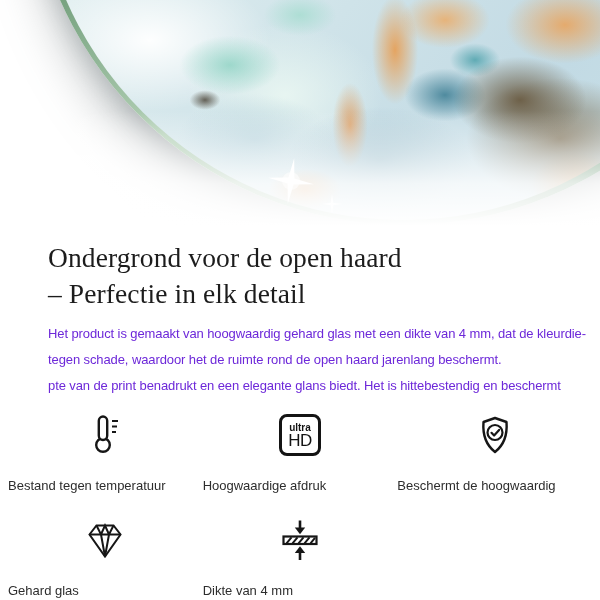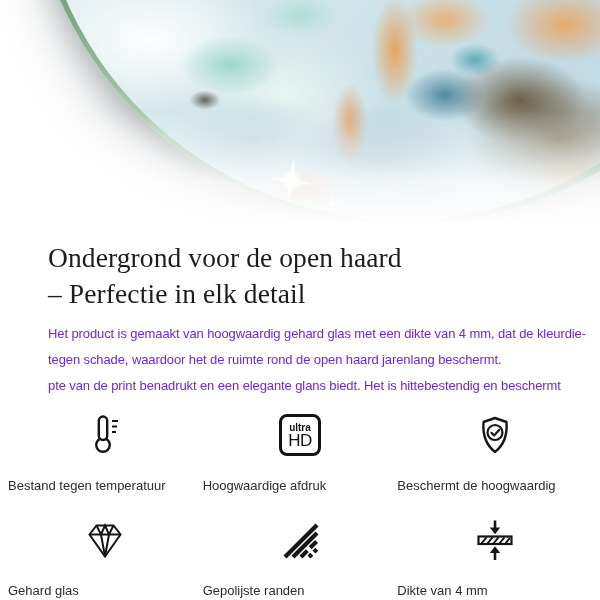--- a/index.html
+++ b/index.html
@@ -142,31 +142,20 @@
   <div class="feature">
     <div class="icon-box">
       <svg width="44" height="44" viewBox="0 0 44 44" fill="none" stroke="#161616" stroke-width="2">
         <path d="M6.5 16.5 L13.5 7.5 H30.5 L37.5 16.5 L22 38.5 Z"></path>
         <path d="M6.5 16.5 H37.5 M13.5 7.5 L18 16.5 L22 7.5 L26 16.5 L30.5 7.5 M18 16.5 L22 38.5 M26 16.5 L22 38.5"></path>
       </svg>
     </div>
     <div class="label">Gehard glas</div>
   </div>
 
-  <div class="feature">
-    <div class="icon-box">
-      <svg width="44" height="44" viewBox="0 0 44 44" stroke="#161616" stroke-width="4.2">
-        <line x1="7" y1="39" x2="39" y2="7"></line>
-        <line x1="15" y1="39" x2="39" y2="15"></line>
-        <line x1="23" y1="39" x2="39" y2="23" stroke-dasharray="9 4"></line>
-        <line x1="31" y1="39" x2="39" y2="31" stroke-dasharray="4 3"></line>
-      </svg>
-    </div>
-    <div class="label">Gepolijste randen</div>
-  </div>
 
   <div class="feature">
     <div class="icon-box">
       <svg width="44" height="44" viewBox="0 0 44 44" fill="none" stroke="#161616">
         <path d="M22 2.5 V10" stroke-width="2.6"></path>
         <polygon points="16.8,9.5 27.2,9.5 22,16.2" fill="#161616" stroke="none"></polygon>
         <rect x="5.5" y="18.5" width="33" height="7.5" fill="#ffffff" stroke-width="2.2"></rect>
         <path d="M8.5 25.3 l5 -6 M14.5 25.3 l5 -6 M20.5 25.3 l5 -6 M26.5 25.3 l5 -6 M32.5 25.3 l4.5 -5.4" stroke-width="2"></path>
         <polygon points="16.8,35 27.2,35 22,28.3" fill="#161616" stroke="none"></polygon>
         <path d="M22 42 V34.5" stroke-width="2.6"></path>

